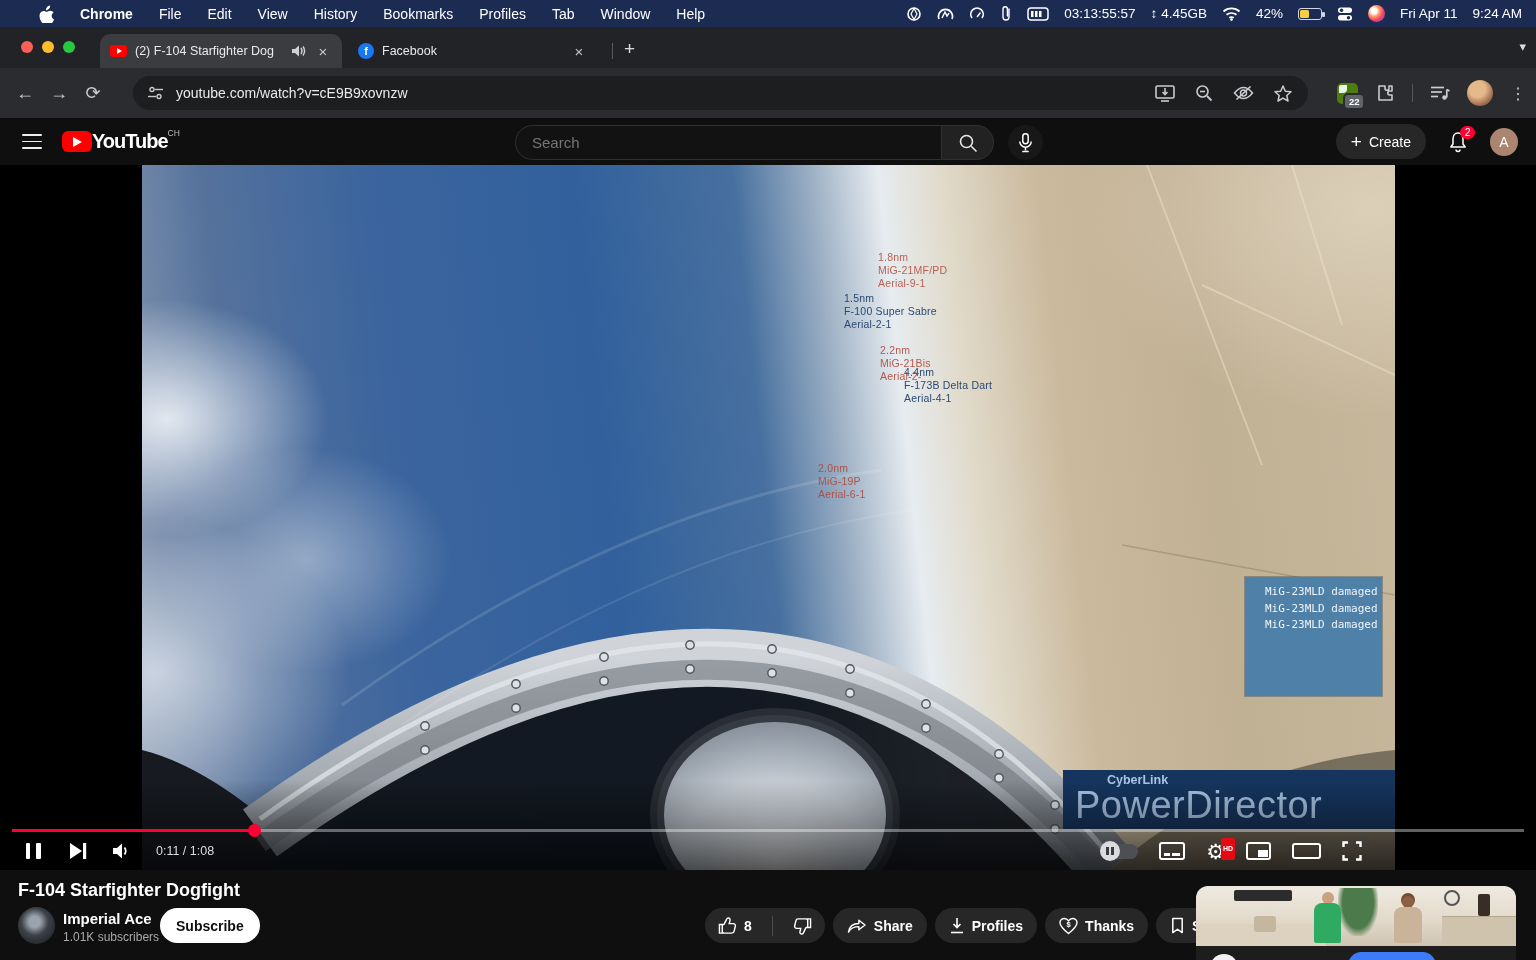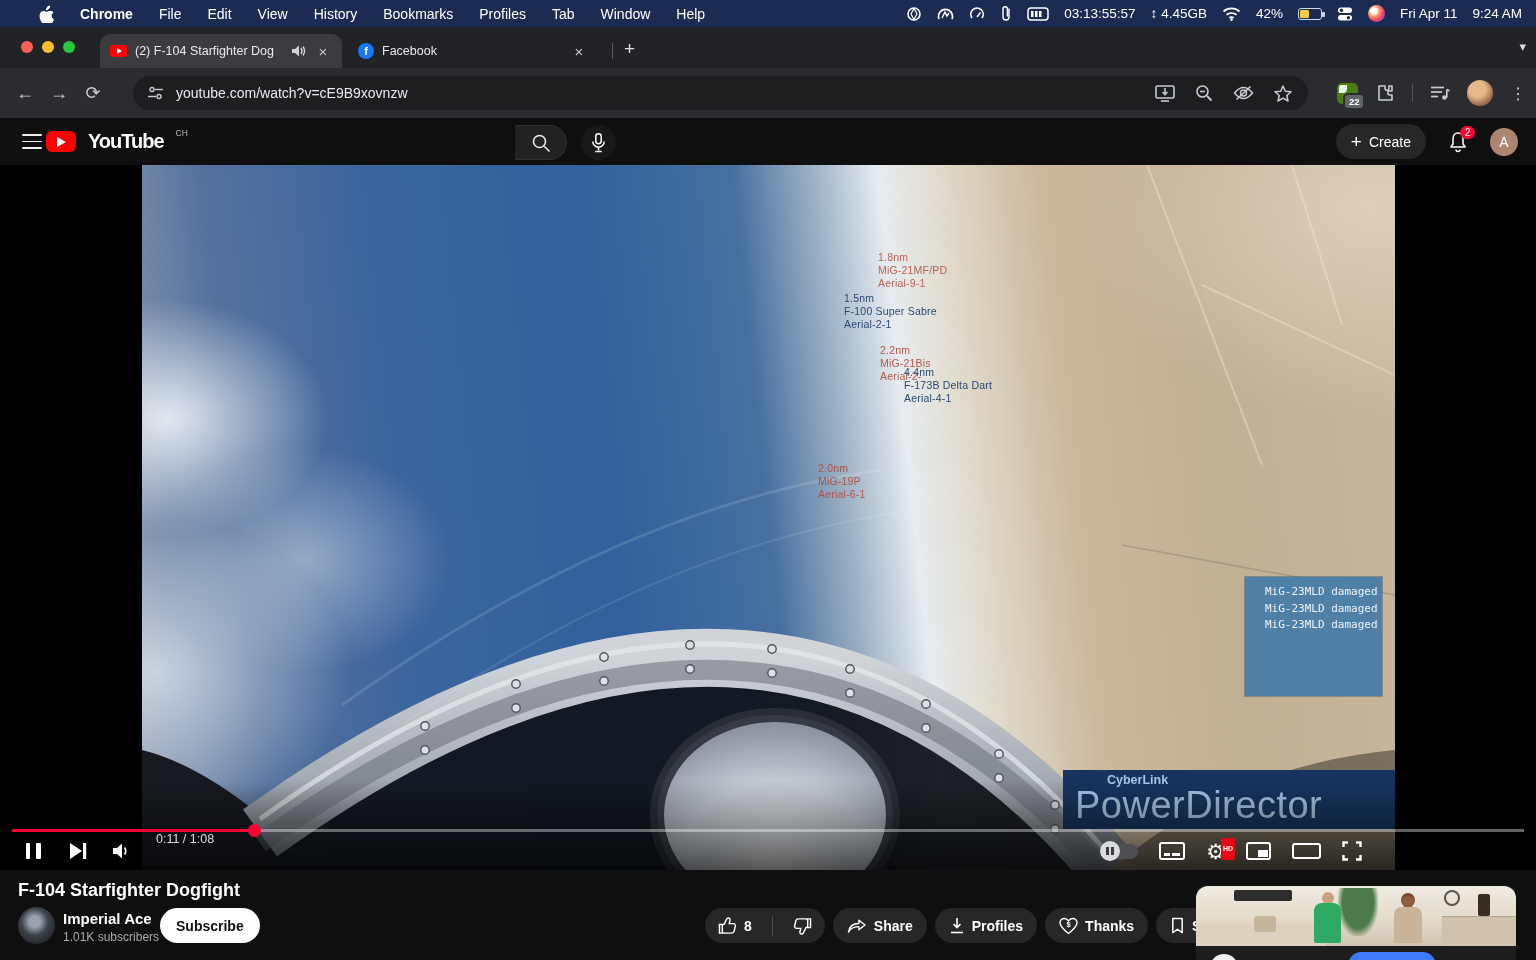--- a/index.html
+++ b/index.html
@@ -59,21 +59,21 @@
   .tb-divider { width:1px; height:18px; background:#55565a; }
   .tb-avatar { width:26px; height:26px; border-radius:50%;
     background:radial-gradient(circle at 40% 35%, #e6b98a 0 35%, #9c6b4e 70%, #5d4634 100%); }
   .kebab { font-size:16px; color:#c9cbcf; }
 
   
   .ythead { position:absolute; left:0; top:118px; width:1536px; height:47px; background:#0f0f0f;
     display:flex; align-items:center; color:#fff; }
   .burger { margin-left:22px; width:20px; }
   .burger div { height:1.8px; background:#eee; margin:4.5px 0; border-radius:1px; }
-  .ytlogo { display:flex; align-items:flex-start; margin-left:4px; gap:12px; position:relative; }
+  .ytlogo { display:flex; align-items:flex-start; margin-left:20px; gap:0; position:relative; }
   .ytmark { width:30px; height:21px; background:#f00; border-radius:6px; position:relative; }
   .ytmark::after { content:""; position:absolute; left:11px; top:5.5px;
     border-left:9px solid #fff; border-top:5px solid transparent; border-bottom:5px solid transparent; }
   .ytword { font-size:20px; font-weight:700; letter-spacing:-1px; line-height:21px; }
   .ytcc { font-size:8.5px; color:#bbb; letter-spacing:0; margin-top:-3px; }
   .searchwrap { position:absolute; left:515px; top:7px; display:flex; align-items:center; }
   .searchbox { width:427px; height:35px; background:#121212; border:1px solid #303030;
     border-radius:18px 0 0 18px; display:flex; align-items:center; padding-left:16px; }
   .searchbox input { background:transparent; border:none; outline:none; color:#eee; font-size:15px; width:380px;
     font-family:"Liberation Sans", sans-serif; }
@@ -114,21 +114,21 @@
   .watermark { position:absolute; right:0; top:605px; width:332px; height:59px; background:#16355e; color:#a9c4e4; }
   .wm-brand { position:absolute; left:44px; top:3px; font-size:12.5px; font-weight:600; }
   .wm-product { position:absolute; left:12px; top:14px; font-size:38px; font-weight:300; letter-spacing:0.5px; }
 
   
   .ctl-shade { position:absolute; left:0; bottom:0; width:1536px; height:90px;
     background:linear-gradient(transparent, rgba(0,0,0,.65)); pointer-events:none; }
   .progress { position:absolute; left:12px; right:12px; bottom:38px; height:3.5px; background:rgba(255,255,255,.38); }
   .progress-played { position:absolute; left:0; top:0; height:100%; background:#f03; }
   .scrubber { position:absolute; top:-4.5px; width:13px; height:13px; border-radius:50%; background:#f03; margin-left:-6px; }
-  .ctlrow { position:absolute; left:0; bottom:0; width:1380px; height:38px; display:flex; color:#fff;gap:10px; }
+  .ctlrow { position:absolute; left:0; bottom:0; width:1380px; height:38px; display:flex; align-items:center; color:#fff;gap:10px; }
   .ctl { display:flex; align-items:center; justify-content:center; height:38px; }
   .pausebars { display:flex; gap:6px; margin-left:20px; width:26px; }
   .pausebars div { width:4.5px; height:16px; background:#fff; border-radius:1px; }
   .nextbtn { margin-left:14px; }
   .volbtn { margin-left:16px; }
   .timetext { margin-left:16px; font-size:12.5px; color:#ddd; }
   .ctl-right { margin-left:auto; display:flex; align-items:center; gap:21px; padding-right:18px; }
   .autoplay { width:37px; height:15px; border-radius:8px; background:#4d4f54; position:relative; }
   .autoplay .knob { position:absolute; left:-1px; top:-3px; width:20px; height:20px; border-radius:50%;
     background:#d9dbde; display:flex; align-items:center; justify-content:center; gap:2.5px; }
@@ -372,20 +372,23 @@
       <div></div>
       <div></div>
       <div></div>
     </div>
   <div class="ytlogo">
     <span class="ytmark"></span>
     <span class="ytword">YouTube</span>
     <span class="ytcc">CH</span>
   </div>
   <div class="searchwrap">
+    <div class="searchbox">
+      <input placeholder="Search" style="">
+    </div>
     <div class="searchbtn">
       <span>
         <svg width="20" height="20" viewBox="0 0 20 20">
             <circle cx="8.5" cy="8.5" r="6" fill="none" stroke="#e8e8e8" stroke-width="1.6"></circle>
             <line x1="13.2" y1="13.2" x2="18.5" y2="18.5" stroke="#e8e8e8" stroke-width="1.6"></line>
           </svg>
       </span>
     </div>
     <div class="micbtn">
       <span>

